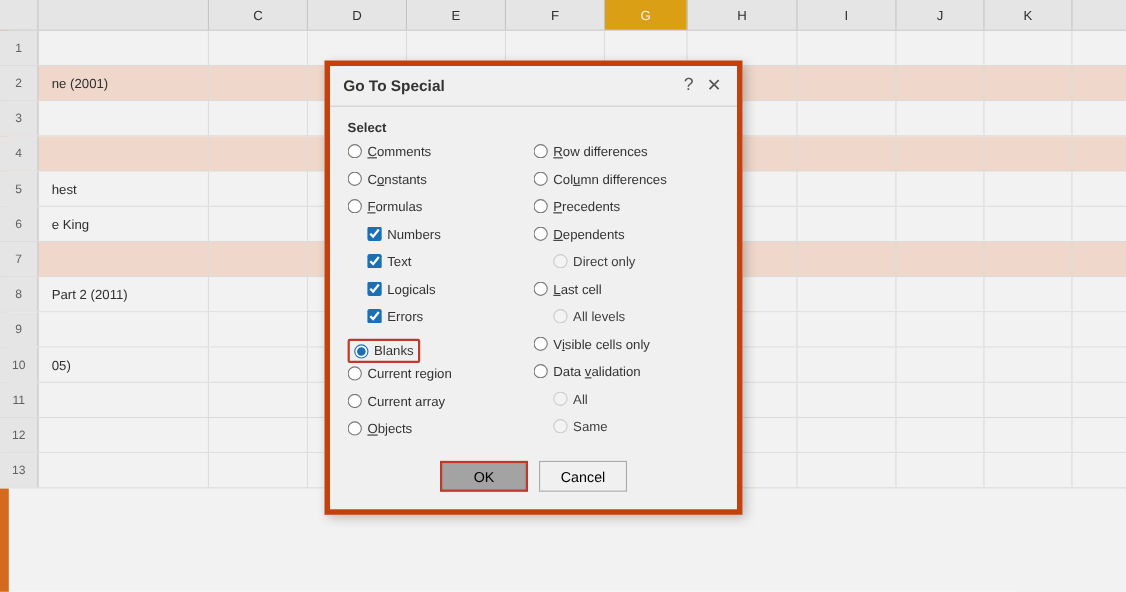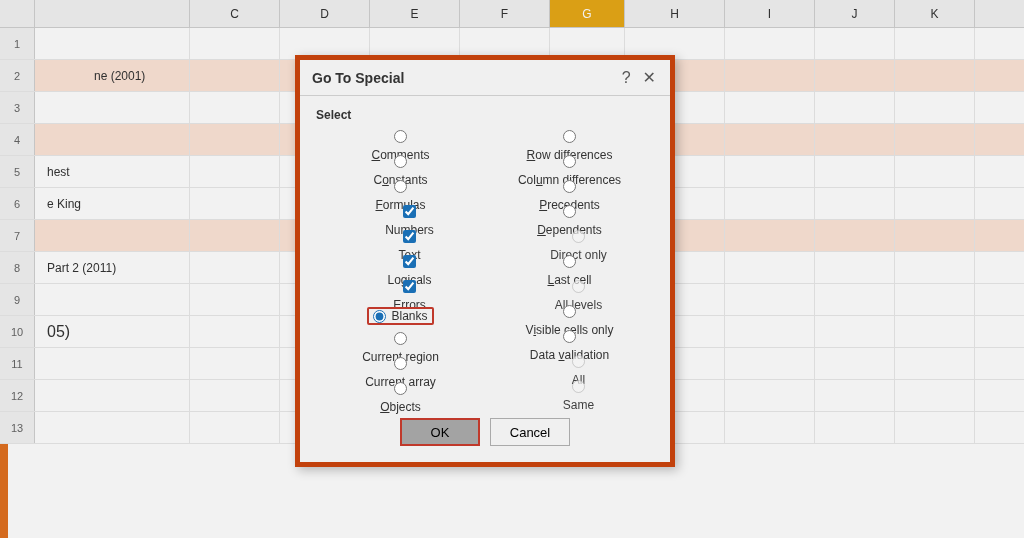--- a/index.html
+++ b/index.html
@@ -172,24 +172,22 @@
 
     .radio-col {
       flex: 1;
       display: flex;
       flex-direction: column;
       gap: 3px;
     }
 
     .radio-row {
       display: flex;
-      align-items: center;
       gap: 5px;
       height: 22px;
-      flex-direction: column;
     }
 
     .radio-row.indent {
       padding-left: 18px;
     }
 
     .radio-row input[type="radio"] {
       width: 13px;
       height: 13px;
       accent-color: #1a6fb5;
@@ -287,21 +285,21 @@
       <div class="grid-cell col-f"></div>
       <div class="grid-cell col-g"></div>
       <div class="grid-cell col-h"></div>
       <div class="grid-cell col-i"></div>
       <div class="grid-cell col-j"></div>
     </div>
 
     <div class="grid-row orange-bg">
       <div class="row-num">2</div>
       <div class="grid-cell col-a">
-          <span style="font-size:12px;padding-left:8px;margin-left:47px;">ne (2001)</span>
+          <span style="font-size:12px;padding-left:8px;">ne (2001)</span>
         </div>
       <div class="grid-cell col-b"></div>
       <div class="grid-cell col-c"></div>
       <div class="grid-cell col-d"></div>
       <div class="grid-cell col-e"></div>
       <div class="grid-cell col-f"></div>
       <div class="grid-cell col-g"></div>
       <div class="grid-cell col-h"></div>
       <div class="grid-cell col-i"></div>
       <div class="grid-cell col-j"></div>
@@ -407,21 +405,21 @@
       <div class="grid-cell col-f"></div>
       <div class="grid-cell col-g"></div>
       <div class="grid-cell col-h"></div>
       <div class="grid-cell col-i"></div>
       <div class="grid-cell col-j"></div>
     </div>
 
     <div class="grid-row white-bg">
       <div class="row-num">10</div>
       <div class="grid-cell col-a">
-          <span style="font-size:16px;padding-left:8px;text-align:right;">05)</span>
+          <span style="font-size:12px;padding-left:8px;text-align:right;">05)</span>
         </div>
       <div class="grid-cell col-b"></div>
       <div class="grid-cell col-c"></div>
       <div class="grid-cell col-d"></div>
       <div class="grid-cell col-e"></div>
       <div class="grid-cell col-f"></div>
       <div class="grid-cell col-g"></div>
       <div class="grid-cell col-h"></div>
       <div class="grid-cell col-i"></div>
       <div class="grid-cell col-j"></div>

